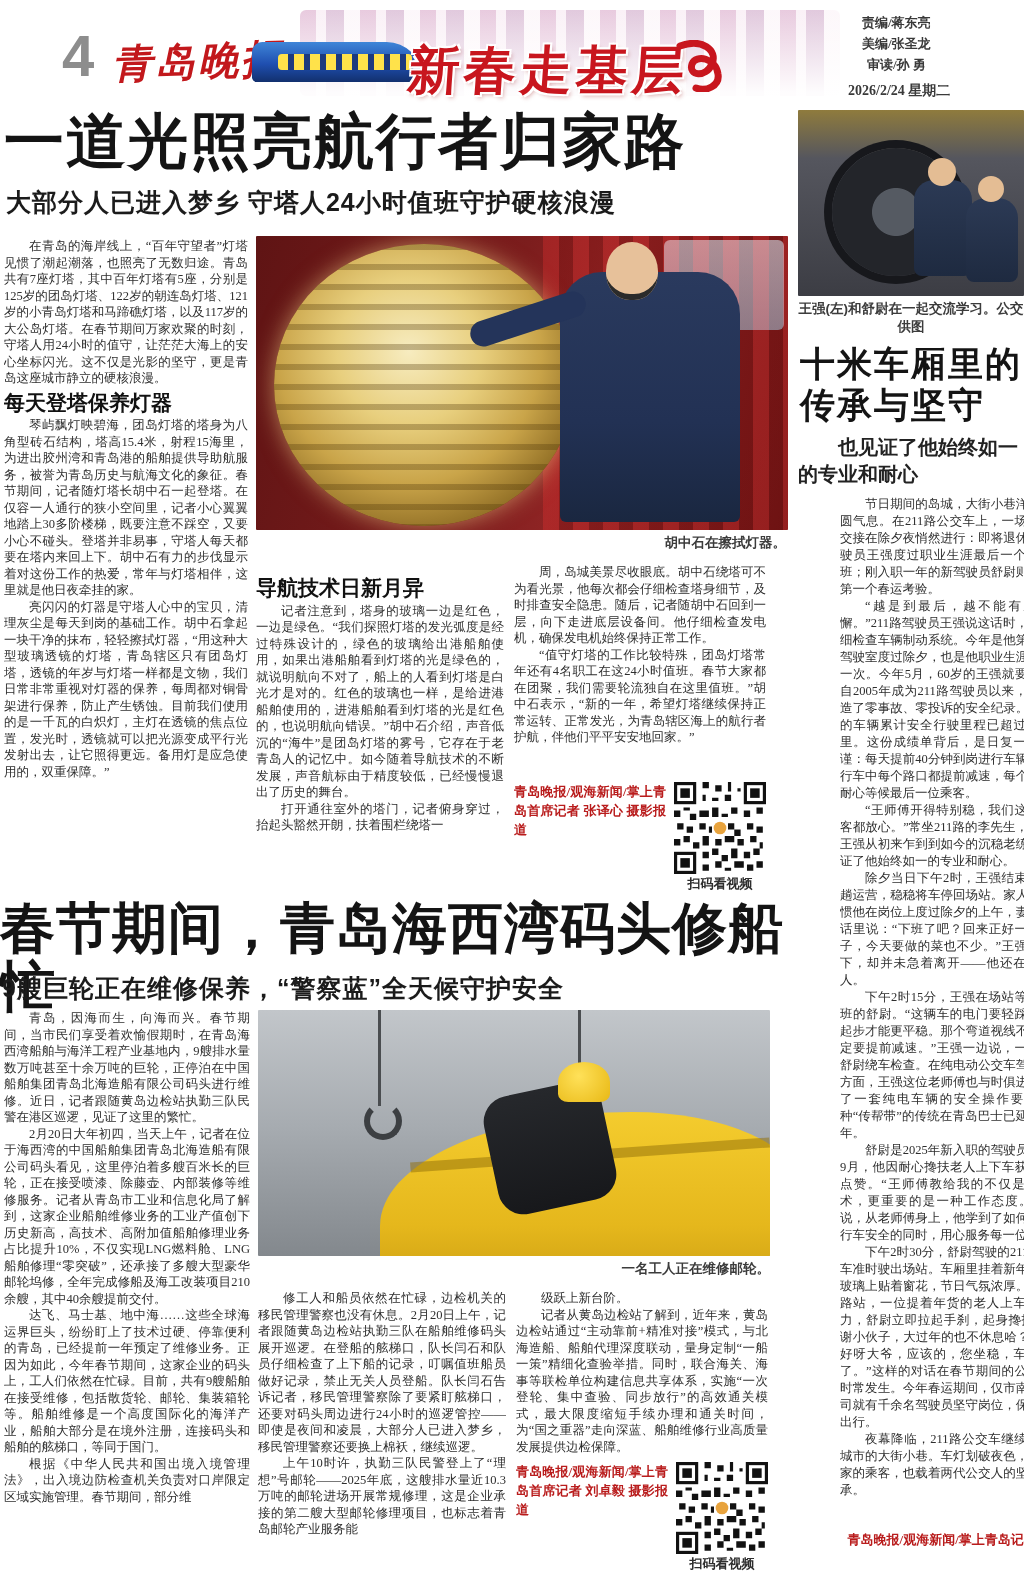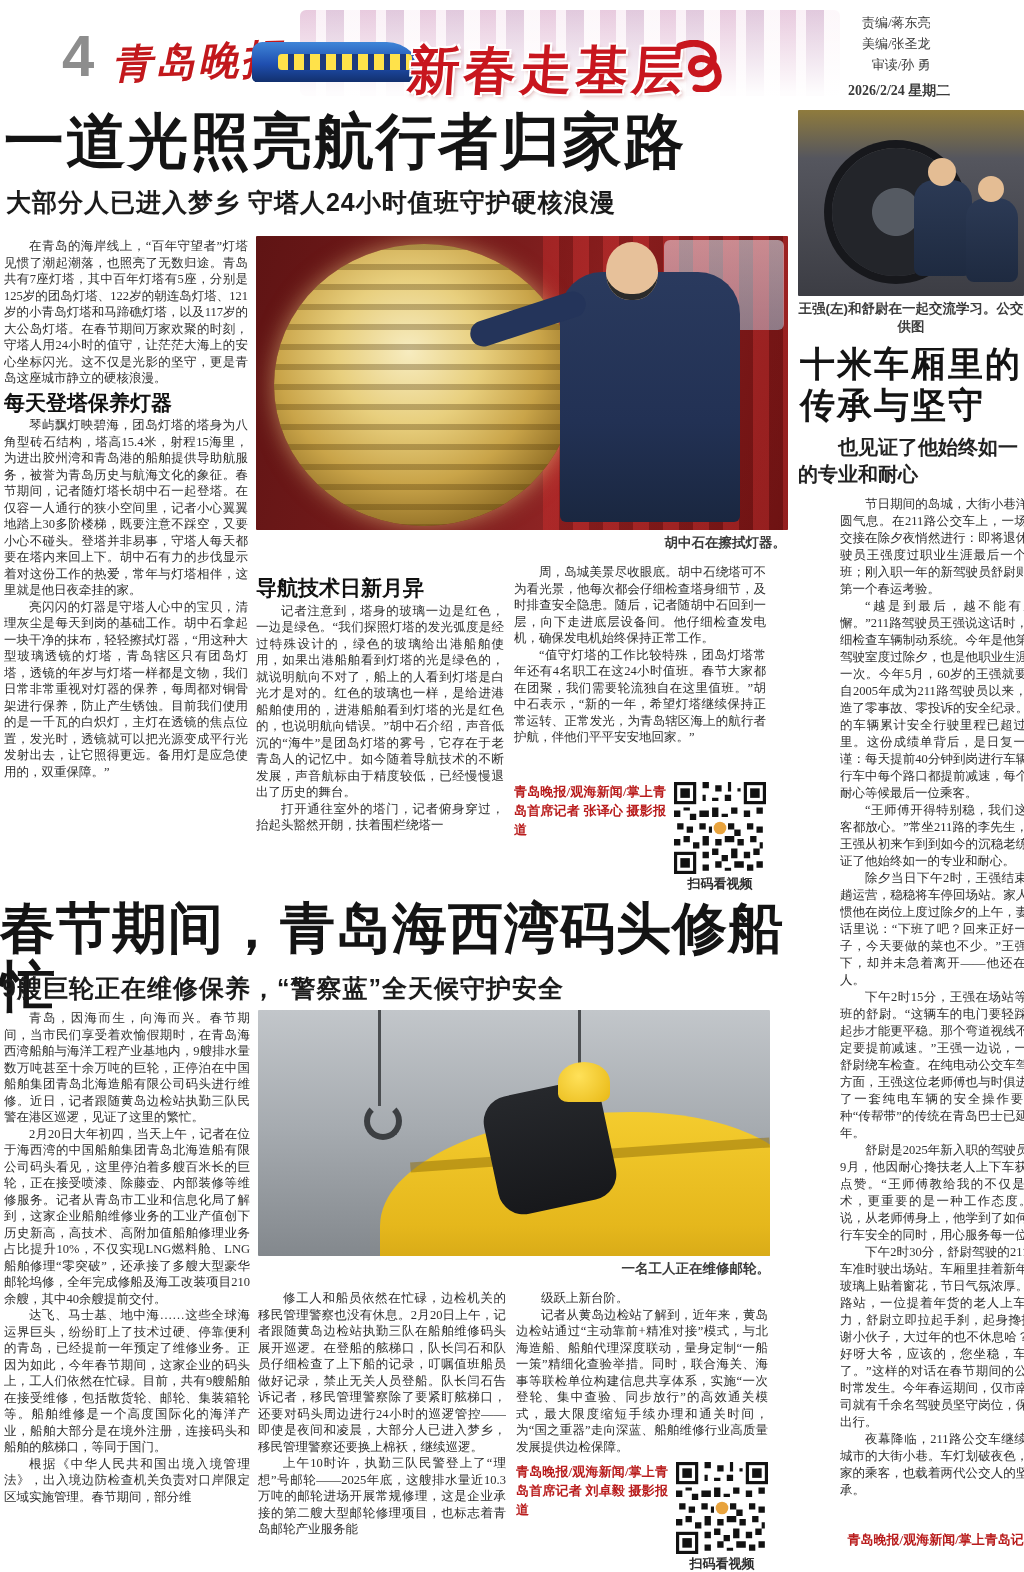--- a/index.html
+++ b/index.html
@@ -13,21 +13,21 @@
   .skyline{background:
      repeating-linear-gradient(90deg, rgba(214,160,196,.55) 0 16px, rgba(242,218,233,.38) 16px 26px,
        rgba(196,148,188,.5) 26px 44px, rgba(248,230,240,.3) 44px 60px);
      border-radius:6px;}
   .skyfade{background:linear-gradient(180deg, rgba(255,255,255,0) 0%, rgba(255,255,255,.95) 92%);}
   .banner-title{font-size:52px;font-weight:900;color:#c8161e;letter-spacing:4px;transform:skewX(-4deg);
      text-shadow:2px 2px 0 #fff,-2px -2px 0 #fff,2px -2px 0 #fff,-2px 2px 0 #fff,3px 3px 4px rgba(150,20,20,.35);}
   .train{background:linear-gradient(180deg,#3f86d8 0%,#1f4fb0 55%,#12306e 100%);border-radius:18px 60px 8px 8px;}
   .train .win{position:absolute;left:26px;top:12px;right:10px;height:16px;border-radius:4px;
      background:repeating-linear-gradient(90deg,#ffe24a 0 10px,#1d3a7e 10px 16px);}
-  .credits{font-size:13px;font-weight:normal;color:#3a3a3a;text-align:right;line-height:21px;}
+  .credits{font-size:13px;font-weight:bold;color:#3a3a3a;text-align:center;line-height:21px;}
   .dateline{font-size:14px;font-weight:bold;color:#3a3a3a;}
   
   .h1a{font-size:60px;font-weight:900;color:#141414;letter-spacing:2px;line-height:1.05;}
   .h1b{font-size:25px;font-weight:600;color:#1b1b1b;letter-spacing:1px;}
   .h2a{font-size:55px;font-weight:900;color:#141414;letter-spacing:1px;line-height:1.05;}
   .h3a{font-size:35px;font-weight:900;color:#141414;line-height:1.16;letter-spacing:2px;}
   .h3sub{font-size:20px;font-weight:600;color:#222;line-height:1.35;text-indent:2em;}
   .sechead{font-size:21px;font-weight:900;color:#111;margin:8px 0 6px 0;text-indent:0;
      font-family:"Liberation Sans","DejaVu Sans",sans-serif;}
   

